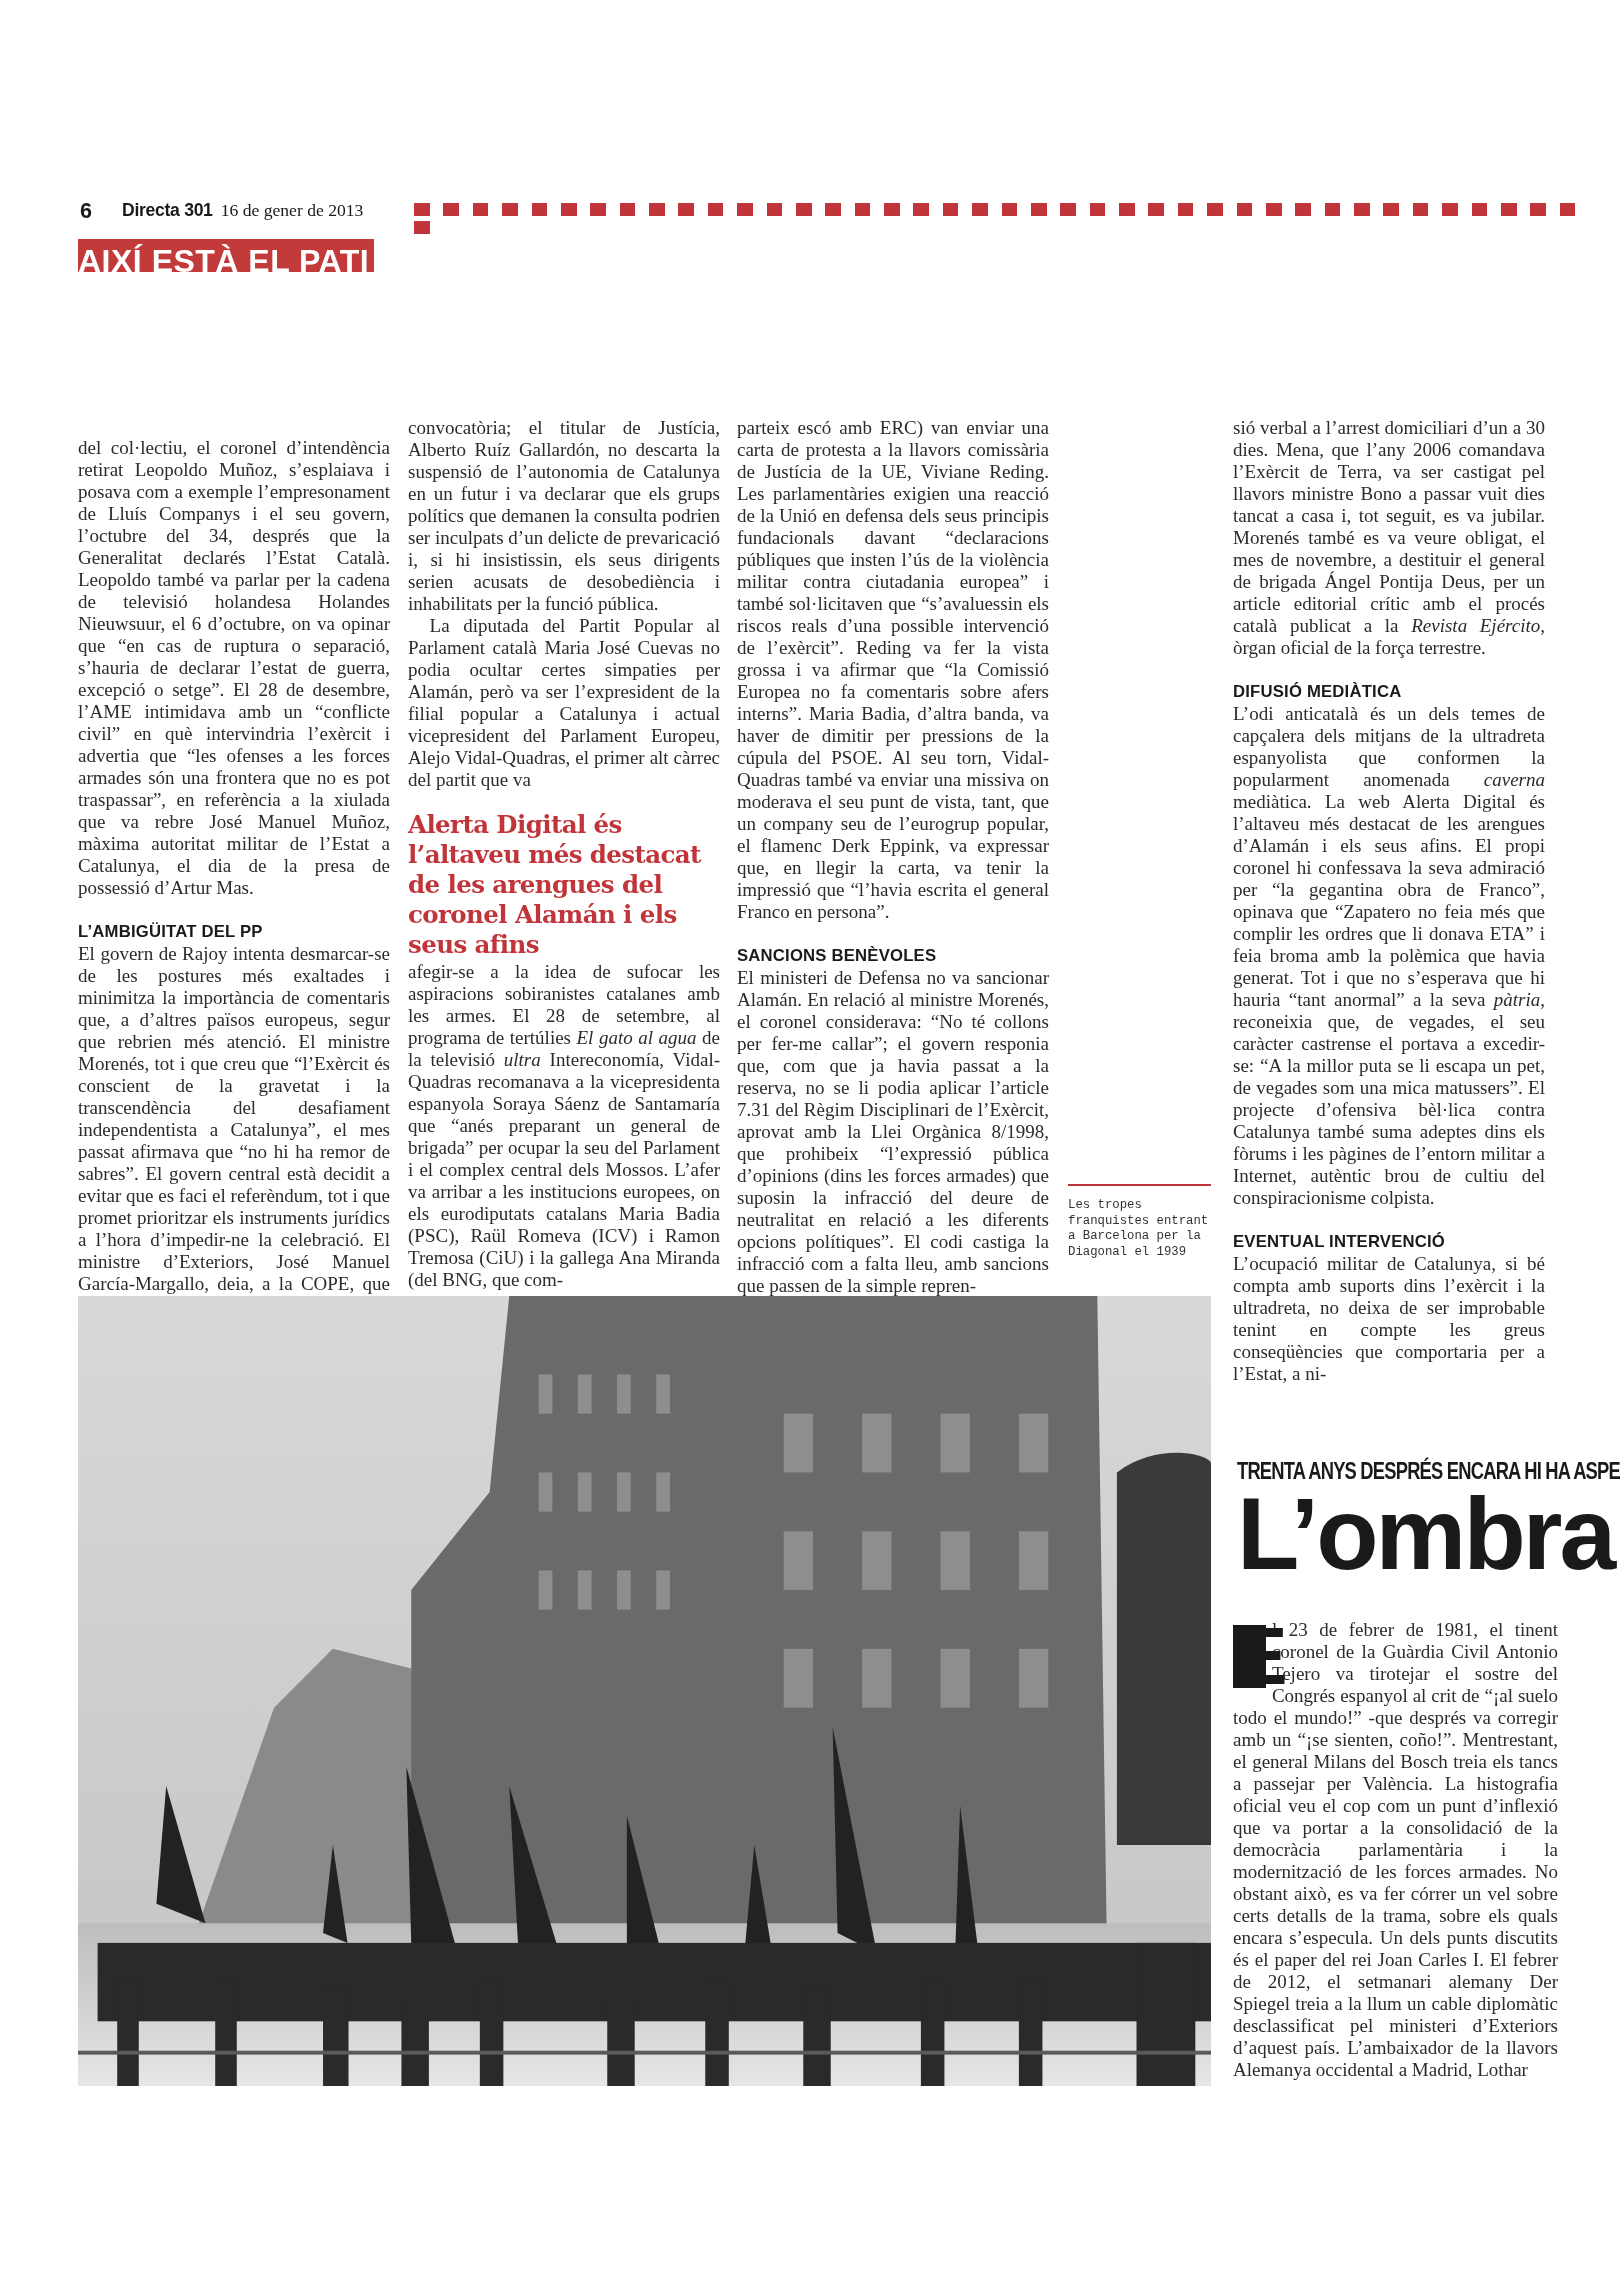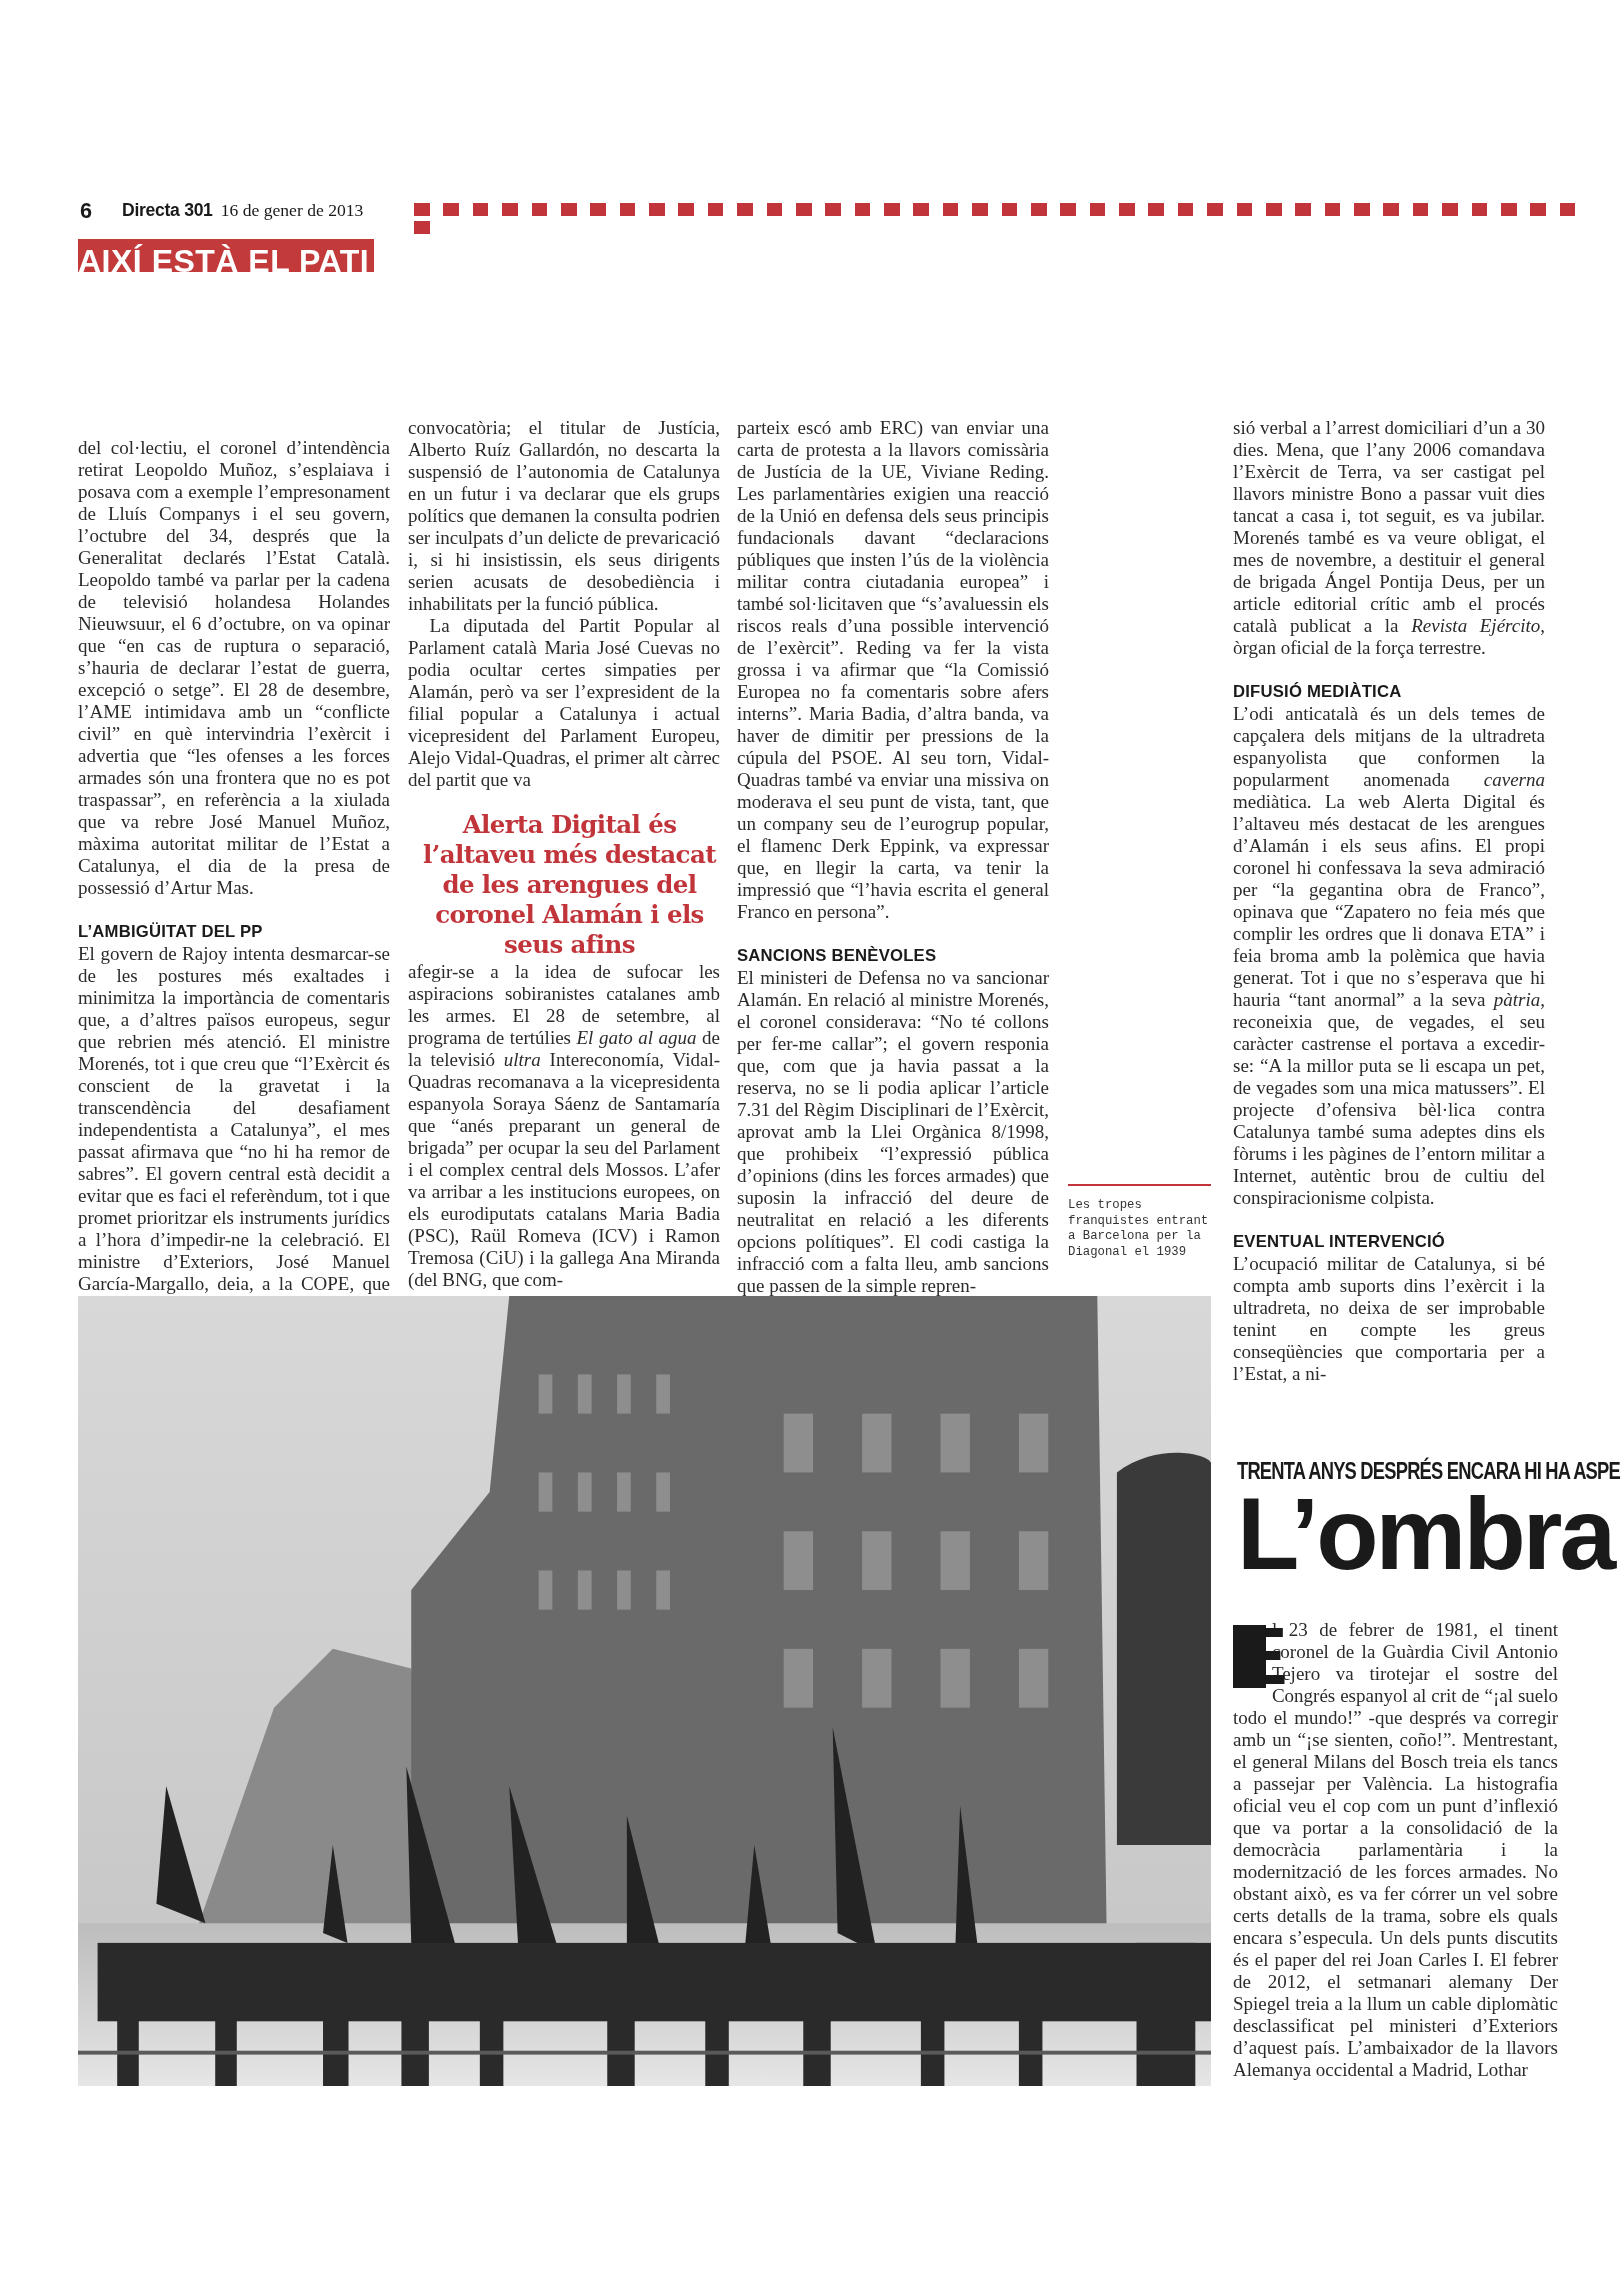--- a/index.html
+++ b/index.html
@@ -18,21 +18,21 @@
   .col { position: absolute; width: 312px; font-family: "Liberation Serif", serif; font-size: 19px; line-height: 22px; color: #2b2b2b; text-align: justify; hyphens: manual; }
   .col p { margin: 0; }
   .col p.indent { text-indent: 21.6px; }
   .col h3 { margin: 0; font-family: "Liberation Sans", sans-serif; font-weight: 700; font-size: 16.7px; line-height: 22px; color: #1a1a1a; letter-spacing: 0.2px; }
   .col .gap { height: 22px; }
   #col1 { left: 78px; top: 437px; }
   #col2 { left: 408px; top: 417px; }
   #col3 { left: 737px; top: 417px; }
   #col4 { left: 1233px; top: 417px; }
 
-  #pullquote { position: absolute; left: 408px; top: 810px; width: 323px; font-family: "DejaVu Serif", serif; font-weight: 700; color: #c0343a; font-size: 24.5px; line-height: 30px; letter-spacing: -0.6px; text-align: center; }
+  #pullquote { position: absolute; left: 408px; top: 810px; width: 323px; font-family: "DejaVu Serif", serif; font-weight: 700; color: #c0343a; font-size: 24.5px; line-height: 30px; letter-spacing: -0.6px; }
   #col2b { left: 408px; top: 961px; }
 
   #caption-rule { position: absolute; left: 1068px; top: 1184px; width: 143px; height: 2px; background: #c0343a; }
   #caption { position: absolute; left: 1068px; top: 1198px; width: 147px; font-family: Liberation Mono, monospace; font-size: 12.3px; line-height: 15.7px; color: #333; }
 
   #photo { position: absolute; left: 78px; top: 1296px; width: 1133px; height: 790px; overflow: hidden; background: #bdbdbd; }
 
   #kicker { position: absolute; left: 1237px; top: 1458px; white-space: nowrap; font-family: "Liberation Sans", sans-serif; font-weight: 700; font-size: 23.5px; color: #1a1a1a; letter-spacing: -1px; transform: scaleX(0.78); transform-origin: left; }
   #headline { position: absolute; left: 1237px; top: 1480px; white-space: nowrap; font-family: "Liberation Sans", sans-serif; font-weight: 700; font-size: 102px; line-height: 108px; color: #1a1a1a; letter-spacing: -2.9px; }
 

